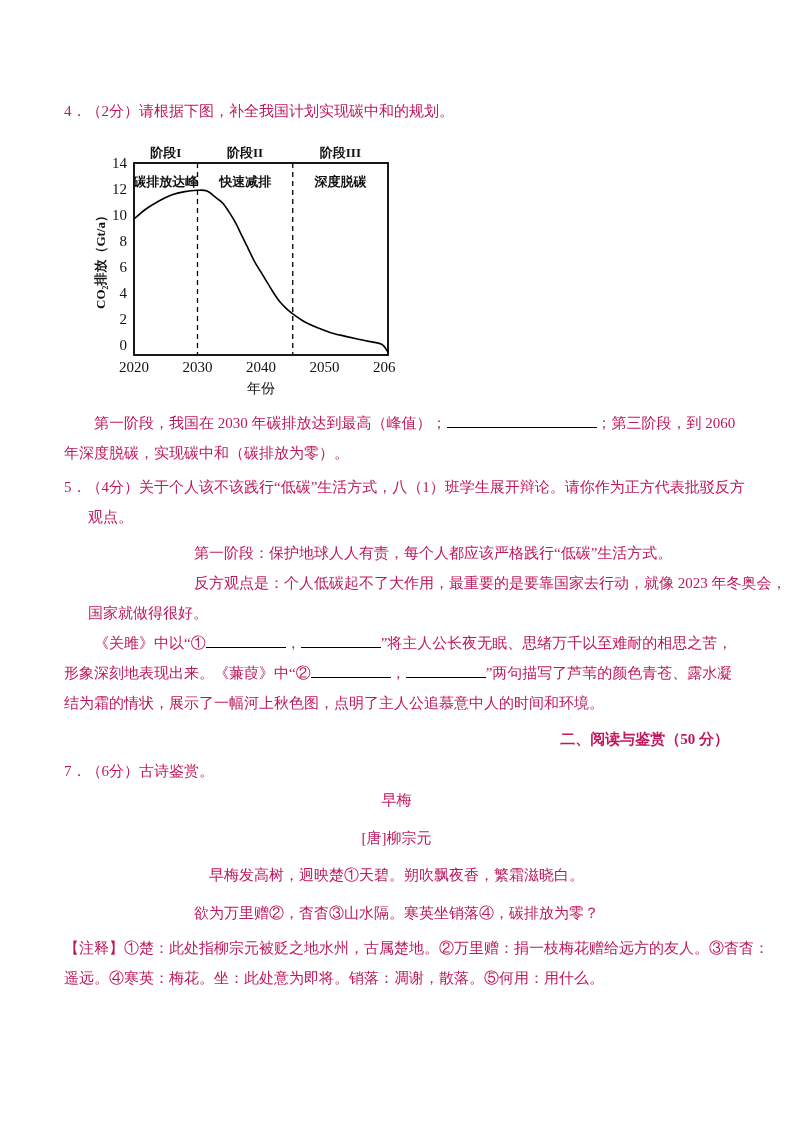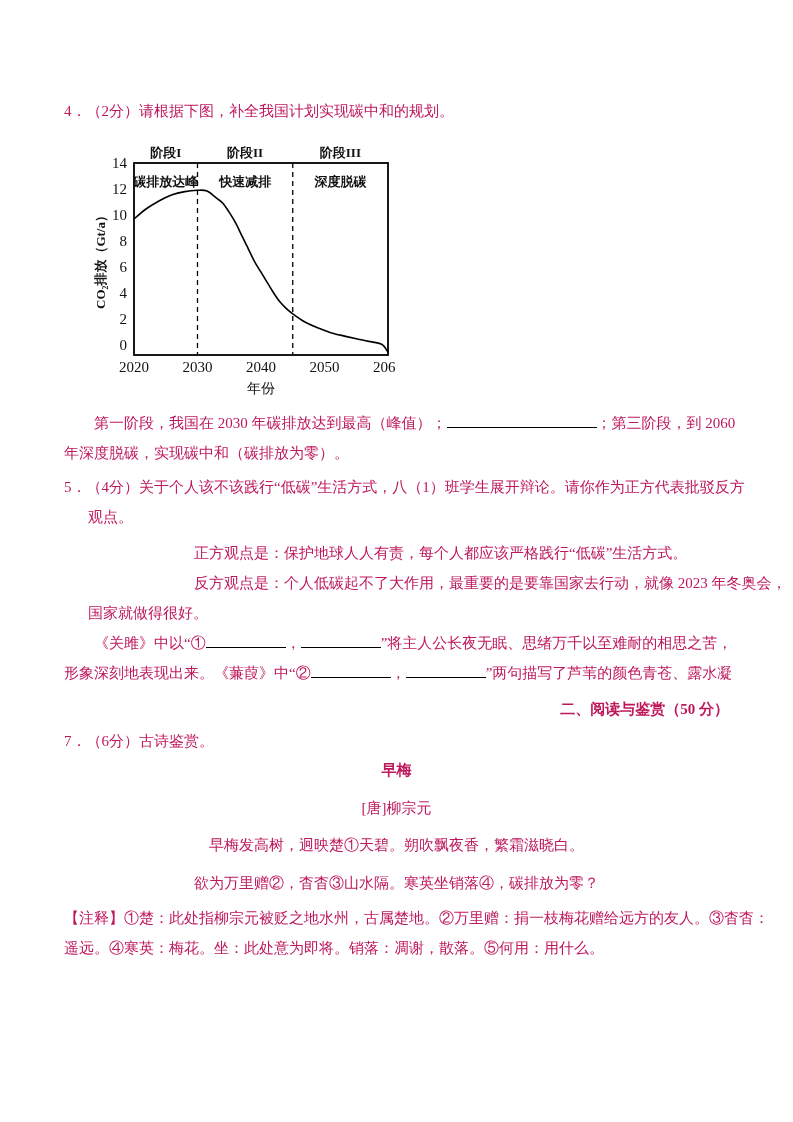--- a/index.html
+++ b/index.html
@@ -13,21 +13,21 @@
   .indent2{padding-left:30px;text-align:center;}
   .hang{padding-left:24px;}
   .views{padding-left:130px;}
   .bold{font-weight:bold;text-align:right;}
   .center{text-align:center;}
   .blank{display:inline-block;width:150px;height:15px;border-bottom:1.2px solid #000;vertical-align:baseline;}
   .blank-sm{width:80px;}
   .figure{margin:17px 0 5px 30px;}
   .mt4{margin-top:4px;} .mt6{margin-top:6px;} .mt30{margin-top:30px;}
   .mt2{margin-top:2px;font-family:Liberation Serif, serif;} .mt8{margin-top:8px;} .mt7{margin-top:7px;}
-  .mt5{margin-top:5px;} .mtn1{margin-top:-1px;font-weight:bold;}
+  .mt5{margin-top:5px;} .mtn1{margin-top:-1px;}
   svg text{font-family:"Liberation Serif","DejaVu Serif",serif;fill:#111;}
 </style>
 </head>
 <body>
 
 <div class="page">
 
   <div class="line">4．（2分）请根据下图，补全我国计划实现碳中和的规划。</div>
 
   <div class="figure">
@@ -58,26 +58,27 @@
         <text x="11" y="116" text-anchor="middle" font-size="13" font-weight="bold" transform="rotate(-90 11 116)">CO₂排放（Gt/a）</text>
         <path d="M40.0,75.9C42.1,74.2 48.5,68.5 52.7,65.5C56.9,62.5 61.2,60.0 65.4,57.7C69.6,55.4 73.9,53.4 78.1,51.8C82.3,50.3 86.6,49.4 90.8,48.6C95.0,47.8 99.8,47.4 103.5,47.3C107.2,47.2 109.9,46.7 113.0,48.0C116.2,49.3 119.9,53.0 122.5,55.1C125.2,57.2 126.8,57.9 128.9,60.3C131.0,62.7 133.1,66.2 135.3,69.4C137.4,72.7 139.5,75.9 141.6,79.8C143.7,83.7 145.8,88.5 147.9,92.8C150.1,97.1 152.2,101.5 154.3,105.8C156.4,110.1 158.5,114.9 160.7,118.8C162.8,122.7 164.9,125.7 167.0,129.2C169.1,132.7 171.2,136.1 173.3,139.6C175.5,143.1 177.6,146.8 179.7,150.0C181.8,153.3 183.9,156.5 186.1,159.1C188.2,161.7 190.3,163.6 192.4,165.6C194.5,167.6 195.6,168.5 198.8,170.8C201.9,173.1 207.2,176.9 211.4,179.3C215.7,181.6 219.9,183.4 224.2,185.1C228.4,186.8 232.6,188.3 236.8,189.7C241.1,191.0 245.3,191.9 249.6,192.9C253.8,193.9 258.0,194.8 262.3,195.8C266.5,196.7 270.7,197.4 274.9,198.4C279.2,199.3 284.5,199.6 287.6,201.3C290.8,203.1 292.9,207.8 294.0,209.2" fill="none" stroke="#000" stroke-width="1.6"></path>
       </svg>
   </div>
 
   <div class="line indent2"><span>第一阶段，我国在 2030 年碳排放达到最高（峰值）；</span><span class="blank"></span><span>；第三阶段，到 2060</span></div>
   <div class="line">年深度脱碳，实现碳中和（碳排放为零）。</div>
 
   <div class="line mt4">5．（4分）关于个人该不该践行“低碳”生活方式，八（1）班学生展开辩论。请你作为正方代表批驳反方</div>
   <div class="line hang">观点。</div>
-  <div class="line views mt6">正方观点是：保护地球人人有责，每个人都应该严格践行“低碳”生活方式。</div>
+  <div class="line views mt6">第一阶段：保护地球人人有责，每个人都应该严格践行“低碳”生活方式。</div>
   <div class="line views">反方观点是：个人低碳起不了大作用，最重要的是要靠国家去行动，就像 2023 年冬奥会，</div>
   <div class="line hang">国家就做得很好。</div>
 
   <div class="line indent2"><span>《关雎》中以“①</span><span class="blank blank-sm"></span><span>，</span><span class="blank blank-sm"></span><span>”将主人公长夜无眠、思绪万千以至难耐的相思之苦，</span></div>
   <div class="line"><span>形象深刻地表现出来。《蒹葭》中“②</span><span class="blank blank-sm"></span><span>，</span><span class="blank blank-sm"></span><span>”两句描写了芦苇的颜色青苍、露水凝</span></div>
+  <div class="line">结为霜的情状，展示了一幅河上秋色图，点明了主人公追慕意中人的时间和环境。</div>
 
   <div class="line bold mt6">二、阅读与鉴赏（50 分）</div>
 
   <div class="line mt2">7．（6分）古诗鉴赏。</div>
   <div class="line center mtn1">早梅</div>
   <div class="line center mt8">[唐]柳宗元</div>
   <div class="line center mt7">早梅发高树，迥映楚①天碧。朔吹飘夜香，繁霜滋晓白。</div>
   <div class="line center mt8">欲为万里赠②，杳杳③山水隔。寒英坐销落④，碳排放为零？</div>
   <div class="line mt5">【注释】①楚：此处指柳宗元被贬之地水州，古属楚地。②万里赠：捐一枝梅花赠给远方的友人。③杳杳：</div>
   <div class="line">遥远。④寒英：梅花。坐：此处意为即将。销落：凋谢，散落。⑤何用：用什么。</div>

